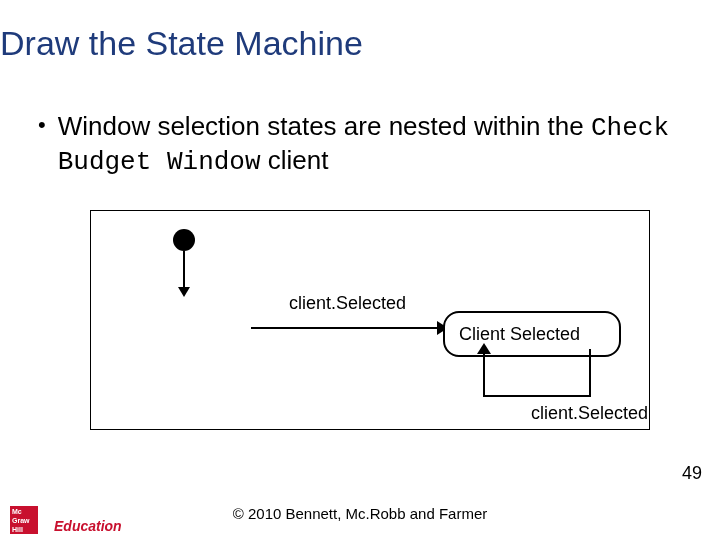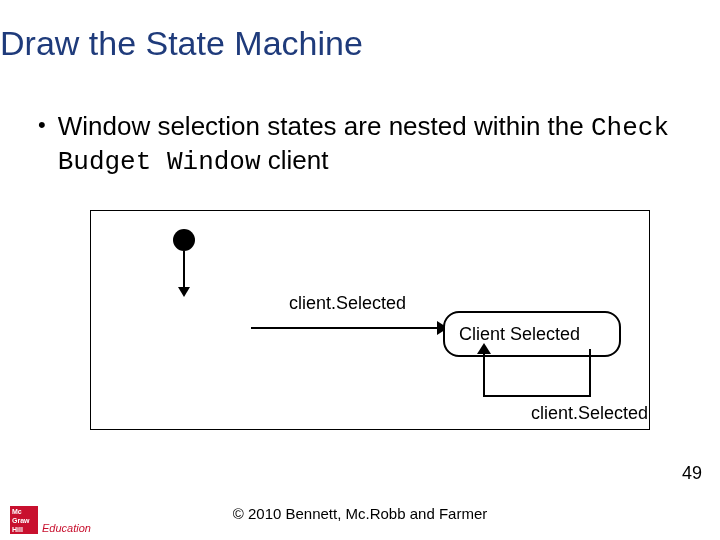--- a/index.html
+++ b/index.html
@@ -22,21 +22,21 @@
   .trans-label { position: absolute; left: 198px; top: 82px; font-size: 18px; }
   .self-v1 { position: absolute; left: 498px; top: 138px; width: 2px; height: 48px; background: #000; }
   .self-h  { position: absolute; left: 392px; top: 184px; width: 108px; height: 2px; background: #000; }
   .self-v2 { position: absolute; left: 392px; top: 138px; width: 2px; height: 48px; background: #000; }
   .self-arrow { position: absolute; left: 386px; top: 132px; width: 0; height: 0; border-left: 7px solid transparent; border-right: 7px solid transparent; border-bottom: 11px solid #000; }
   .self-label { position: absolute; left: 440px; top: 192px; font-size: 18px; white-space: nowrap; }
   .copyright { position: absolute; left: 0; bottom: 18px; width: 100%; text-align: center; font-size: 15px; }
   .slide-num { position: absolute; right: 18px; bottom: 56px; font-size: 18px; }
   .logo { position: absolute; left: 10px; bottom: 6px; display: flex; align-items: flex-end; }
   .logo-box { width: 28px; height: 28px; background: #c8102e; color: #fff; font-size: 7px; line-height: 9px; font-weight: bold; padding: 1px 2px; display: flex; flex-direction: column; justify-content: center; }
-  .logo-text { font-style: italic; font-weight: normal; font-size: 11px; margin-left: 4px; }
+  .logo-text { font-style: italic; font-weight: bold; font-size: 14px; margin-left: 16px; }
   .logo-text .edu-red { color: #c8102e; }
 </style>
 </head>
 <body>
 
 <div class="slide">
 
   <div class="title">Draw the State Machine</div>
 
   <div class="bullet-row">

